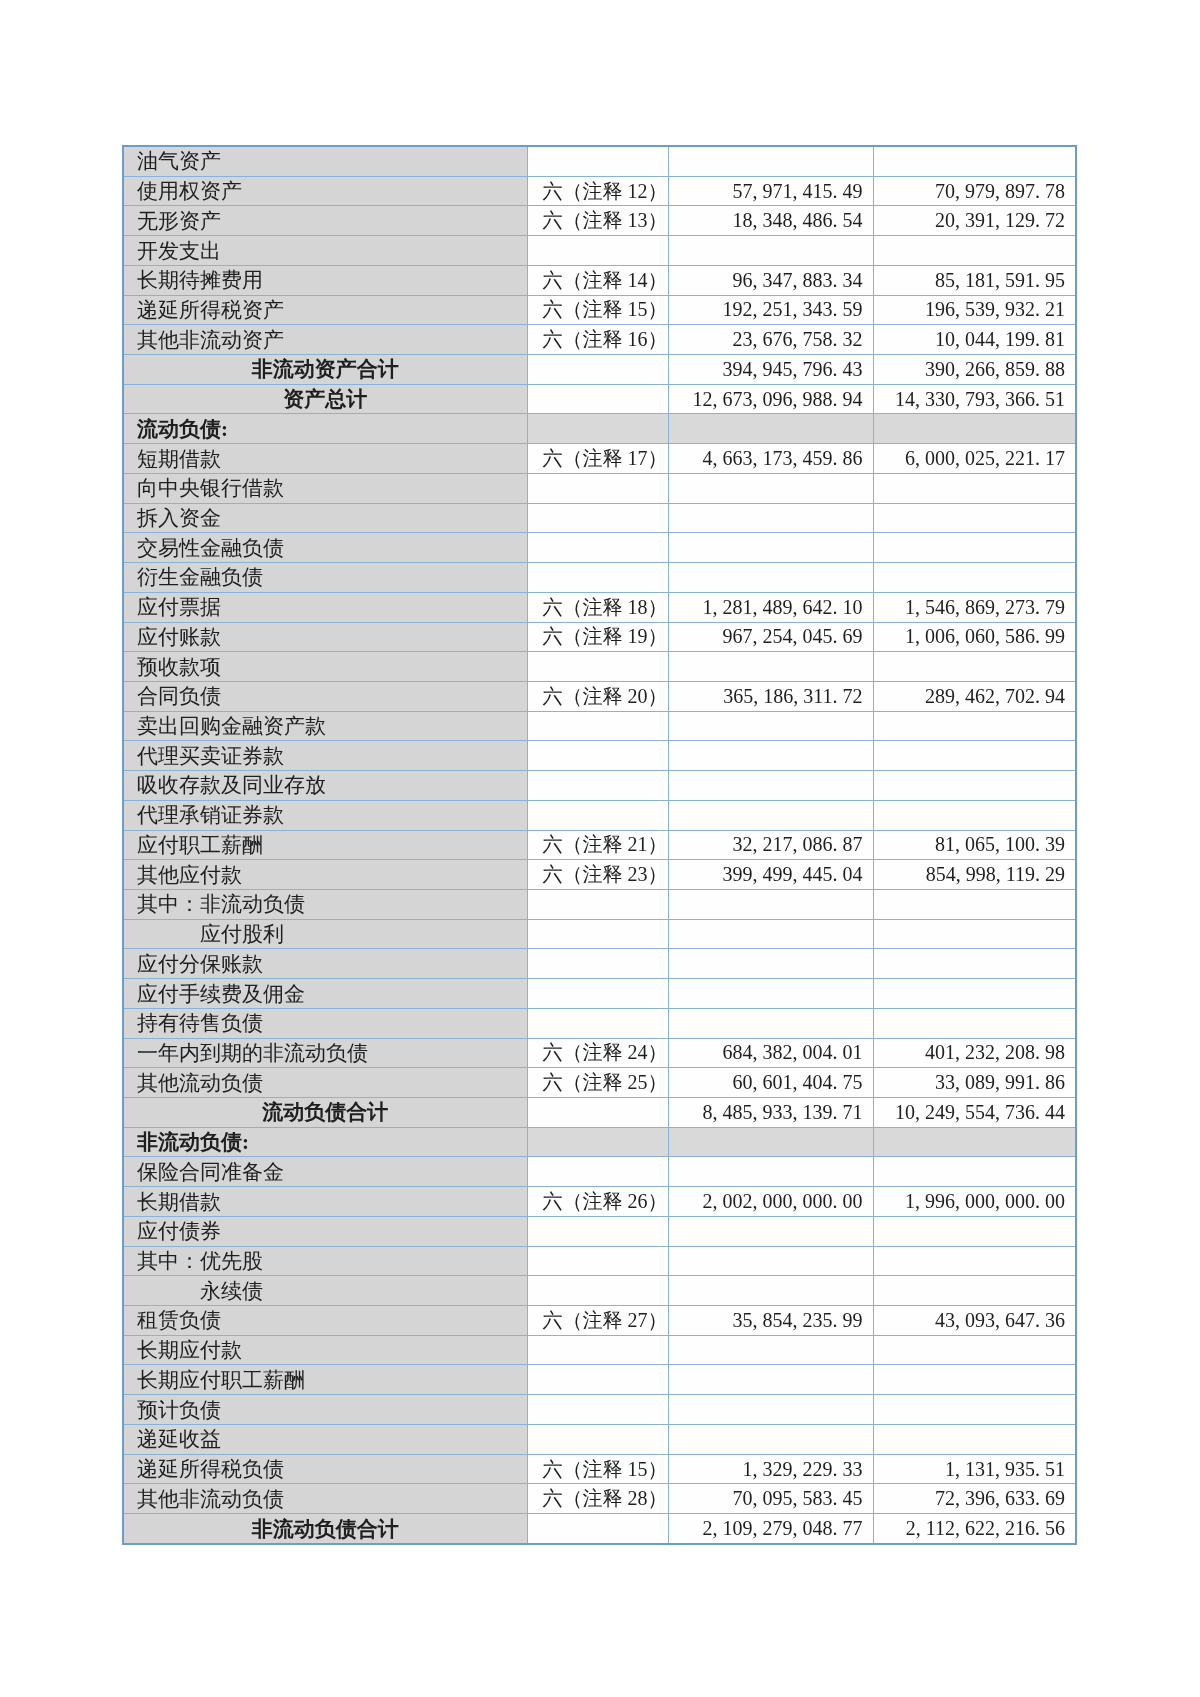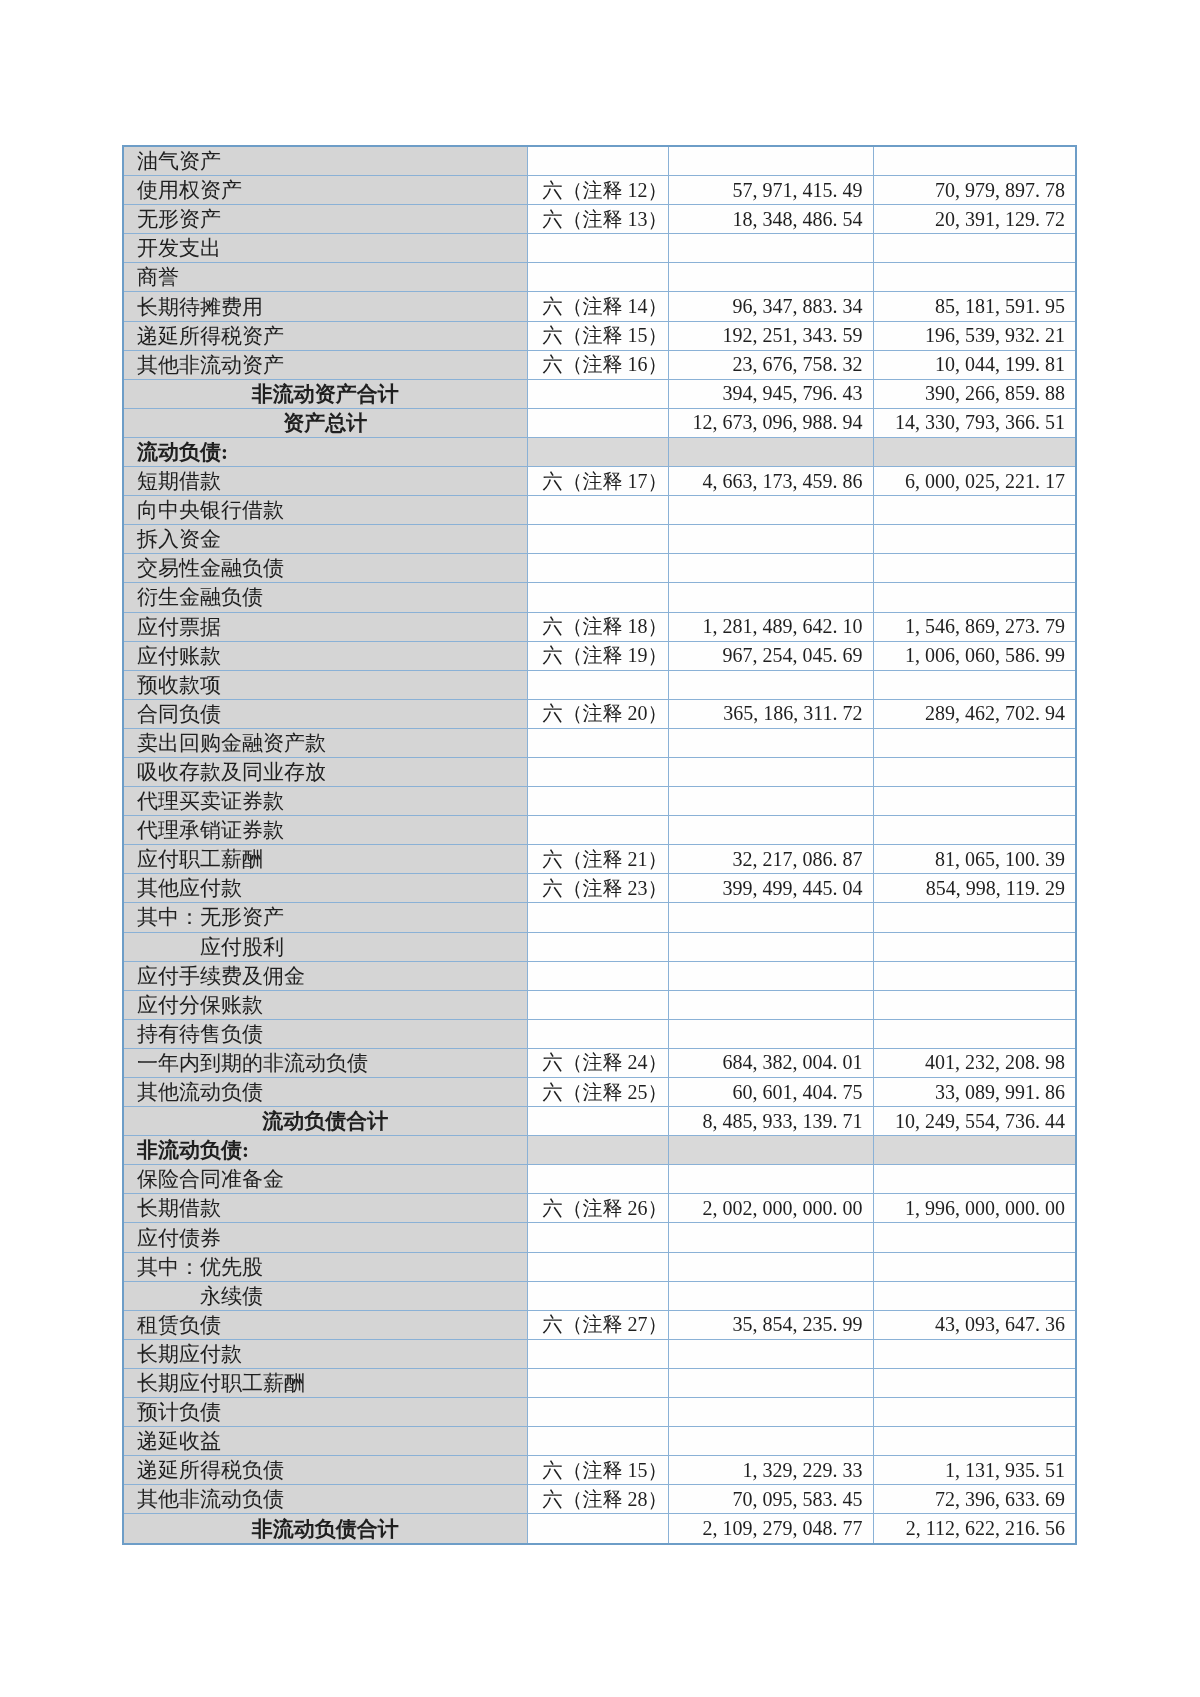--- a/index.html
+++ b/index.html
@@ -106,26 +106,20 @@
           <td class="c-num">18, 348, 486. 54</td>
           <td class="c-num">20, 391, 129. 72</td>
         </tr>
         <tr class="row-item">
           <td class="c-label">开发支出</td>
           <td class="c-note"></td>
           <td class="c-num"></td>
           <td class="c-num"></td>
         </tr>
         <tr class="row-item">
-          <td class="c-label">商誉</td>
-          <td class="c-note"></td>
-          <td class="c-num"></td>
-          <td class="c-num"></td>
-        </tr>
-        <tr class="row-item">
           <td class="c-label">长期待摊费用</td>
           <td class="c-note">六（注释 14）</td>
           <td class="c-num">96, 347, 883. 34</td>
           <td class="c-num">85, 181, 591. 95</td>
         </tr>
         <tr class="row-item">
           <td class="c-label">递延所得税资产</td>
           <td class="c-note">六（注释 15）</td>
           <td class="c-num">192, 251, 343. 59</td>
           <td class="c-num">196, 539, 932. 21</td>
@@ -208,27 +202,27 @@
           <td class="c-num">365, 186, 311. 72</td>
           <td class="c-num">289, 462, 702. 94</td>
         </tr>
         <tr class="row-item">
           <td class="c-label">卖出回购金融资产款</td>
           <td class="c-note"></td>
           <td class="c-num"></td>
           <td class="c-num"></td>
         </tr>
         <tr class="row-item">
+          <td class="c-label">代理买卖证券款</td>
+          <td class="c-note"></td>
+          <td class="c-num"></td>
+          <td class="c-num"></td>
+        </tr>
+        <tr class="row-item">
           <td class="c-label">吸收存款及同业存放</td>
-          <td class="c-note"></td>
-          <td class="c-num"></td>
-          <td class="c-num"></td>
-        </tr>
-        <tr class="row-item">
-          <td class="c-label">代理买卖证券款</td>
           <td class="c-note"></td>
           <td class="c-num"></td>
           <td class="c-num"></td>
         </tr>
         <tr class="row-item">
           <td class="c-label">代理承销证券款</td>
           <td class="c-note"></td>
           <td class="c-num"></td>
           <td class="c-num"></td>
         </tr>
@@ -238,39 +232,39 @@
           <td class="c-num">32, 217, 086. 87</td>
           <td class="c-num">81, 065, 100. 39</td>
         </tr>
         <tr class="row-item">
           <td class="c-label">其他应付款</td>
           <td class="c-note">六（注释 23）</td>
           <td class="c-num">399, 499, 445. 04</td>
           <td class="c-num">854, 998, 119. 29</td>
         </tr>
         <tr class="row-item">
-          <td class="c-label">其中：无形资产</td>
+          <td class="c-label">其中：非流动负债</td>
           <td class="c-note"></td>
           <td class="c-num"></td>
           <td class="c-num"></td>
         </tr>
         <tr class="row-indent">
           <td class="c-label">应付股利</td>
           <td class="c-note"></td>
           <td class="c-num"></td>
           <td class="c-num"></td>
         </tr>
         <tr class="row-item">
+          <td class="c-label">应付分保账款</td>
+          <td class="c-note"></td>
+          <td class="c-num"></td>
+          <td class="c-num"></td>
+        </tr>
+        <tr class="row-item">
           <td class="c-label">应付手续费及佣金</td>
-          <td class="c-note"></td>
-          <td class="c-num"></td>
-          <td class="c-num"></td>
-        </tr>
-        <tr class="row-item">
-          <td class="c-label">应付分保账款</td>
           <td class="c-note"></td>
           <td class="c-num"></td>
           <td class="c-num"></td>
         </tr>
         <tr class="row-item">
           <td class="c-label">持有待售负债</td>
           <td class="c-note"></td>
           <td class="c-num"></td>
           <td class="c-num"></td>
         </tr>

